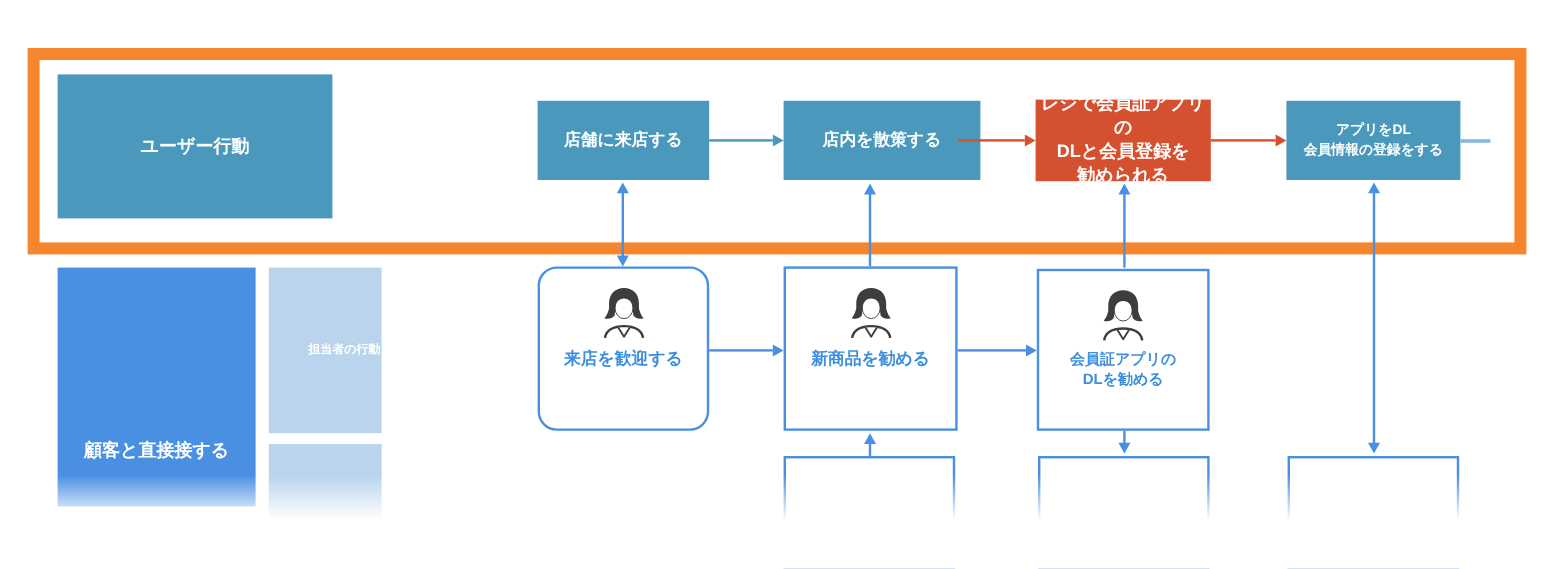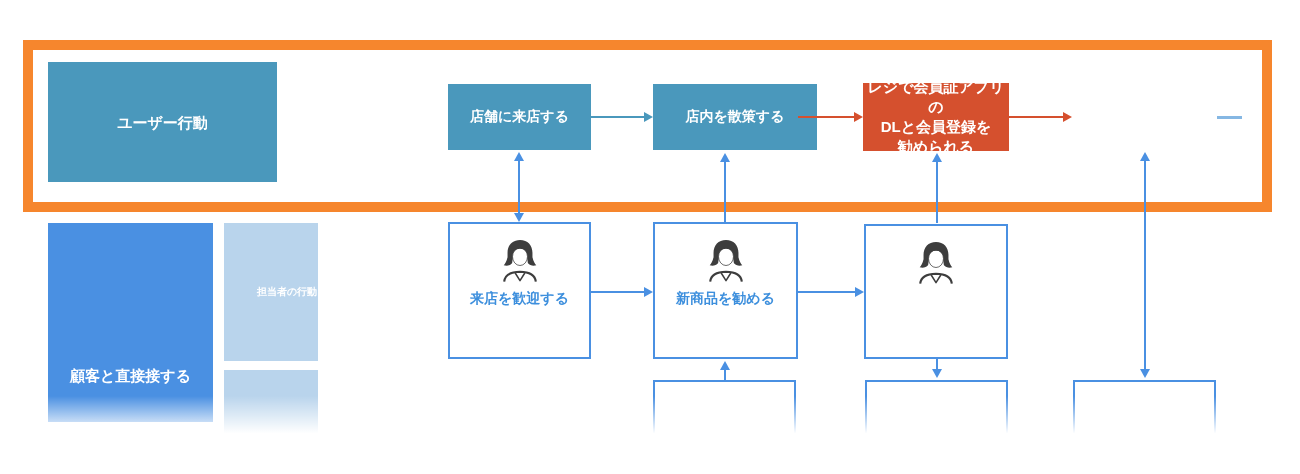--- a/index.html
+++ b/index.html
@@ -65,38 +65,40 @@
 
   <div id="user-frame" class="abs"></div>
 
   <div class="node teal abs" style="left:48px;top:62px;width:229px;height:120px;font-size:15px;">ユーザー行動</div>
 
   <div class="node teal abs" style="left:448px;top:84px;width:143px;height:66px;font-size:14px;">店舗に来店する</div>
   <div class="node teal abs" style="left:653px;top:84px;width:164px;height:66px;font-size:14px;">店内を散策する</div>
   <div class="node red abs" style="left:863px;top:83px;width:146px;height:68px;font-size:15px;line-height:1.35;">レジで会員証アプリの
 DLと会員登録を
 勧められる</div>
+  <div class="node teal abs" style="left:1072px;top:84px;width:145px;height:66px;font-size:11.5px;">アプリをDL
+会員情報の登録をする</div>
 
   <div class="h-arrow c-teal" style="left:591px;top:116px;width:53px;"></div>
   <div class="h-arrow c-red" style="left:798px;top:116px;width:56px;"></div>
   <div class="h-arrow c-red" style="left:1009px;top:116px;width:54px;"></div>
   <div class="h-line c-pale" style="left:1217px;top:116px;width:25px;"></div>
 
   <div class="v-line head-up head-down c-blue" style="left:518px;top:160px;height:54px;"></div>
   <div class="v-line head-up c-blue" style="left:724px;top:161px;height:61px;"></div>
   <div class="v-line head-up c-blue" style="left:936px;top:161px;height:62px;"></div>
   <div class="v-line head-up head-down c-blue" style="left:1144px;top:160px;height:210px;"></div>
   <div class="v-line head-up c-blue" style="left:724px;top:369px;height:11px;"></div>
   <div class="v-line head-down c-blue" style="left:936px;top:359px;height:11px;"></div>
 
   <div class="node bluefill abs" style="left:48px;top:223px;width:165px;height:199px;font-size:15px;align-items:flex-end;padding-bottom:36px;">顧客と直接接する</div>
   <div class="node lightblue abs" style="left:224px;top:223px;width:94px;height:138px;font-size:10px;">担当者の行動</div>
   <div class="node lightblue abs" style="left:224px;top:370px;width:94px;height:80px;"></div>
 
-  <div class="card abs" style="left:448px;top:222px;width:143px;height:137px;">
+  <div class="card abs" style="left:448px;top:222px;width:143px;height:137px;border-radius:16px;">
     <svg viewBox="0 0 48 48" width="46" height="46">
       <ellipse cx="24" cy="19.5" rx="7.8" ry="9.2" fill="#fff" stroke="#3d3d3d" stroke-width="0.8"></ellipse>
       <path fill="var(--icon-dark,#3d3d3d)" d="M24 2 C16 2 11 7.6 11 15.4 L11 20 C9.8 24.6 8.6 26.8 7 28.4 C10.2 29.6 13.8 28.6 15.8 26 L16.4 21.5 C15.6 15.5 18.4 11.2 24 11.2 C29.6 11.2 32.4 15.5 31.6 21.5 L32.2 26 C34.2 28.6 37.8 29.6 41 28.4 C39.4 26.8 38.2 24.6 37 20 L37 15.4 C37 7.6 32 2 24 2 Z"></path>
       <path d="M7.5 45.5c.8-7 7.6-10.2 16.5-10.2s15.7 3.2 16.5 10.2" fill="#fff" stroke="#3d3d3d" stroke-width="2.2"></path>
       <path d="M19 36.5 24 44.5 29 36.5" fill="#fff" stroke="#3d3d3d" stroke-width="1.6" stroke-linejoin="round"></path>
     </svg>
     <div class="label" style="font-size:14px;">来店を歓迎する</div>
   </div>
 
   <div class="card abs" style="left:653px;top:222px;width:145px;height:137px;">
@@ -109,20 +111,22 @@
     <div class="label" style="font-size:14px;">新商品を勧める</div>
   </div>
 
   <div class="card abs" style="left:864px;top:224px;width:144px;height:135px;">
     <svg viewBox="0 0 48 48" width="46" height="46">
       <ellipse cx="24" cy="19.5" rx="7.8" ry="9.2" fill="#fff" stroke="#3d3d3d" stroke-width="0.8"></ellipse>
       <path fill="var(--icon-dark,#3d3d3d)" d="M24 2 C16 2 11 7.6 11 15.4 L11 20 C9.8 24.6 8.6 26.8 7 28.4 C10.2 29.6 13.8 28.6 15.8 26 L16.4 21.5 C15.6 15.5 18.4 11.2 24 11.2 C29.6 11.2 32.4 15.5 31.6 21.5 L32.2 26 C34.2 28.6 37.8 29.6 41 28.4 C39.4 26.8 38.2 24.6 37 20 L37 15.4 C37 7.6 32 2 24 2 Z"></path>
       <path d="M7.5 45.5c.8-7 7.6-10.2 16.5-10.2s15.7 3.2 16.5 10.2" fill="#fff" stroke="#3d3d3d" stroke-width="2.2"></path>
       <path d="M19 36.5 24 44.5 29 36.5" fill="#fff" stroke="#3d3d3d" stroke-width="1.6" stroke-linejoin="round"></path>
     </svg>
+    <div class="label" style="font-size:12.5px;">会員証アプリの
+DLを勧める</div>
   </div>
 
   <div class="h-arrow c-blue" style="left:591px;top:291px;width:53px;"></div>
   <div class="h-arrow c-blue" style="left:798px;top:291px;width:57px;"></div>
 
   <div class="card abs" style="left:653px;top:380px;width:143px;height:94px;"></div>
   <div class="card abs" style="left:865px;top:380px;width:143px;height:94px;"></div>
   <div class="card abs" style="left:1073px;top:380px;width:143px;height:94px;"></div>
 
   <div id="bottom-fade" class="abs"></div>

